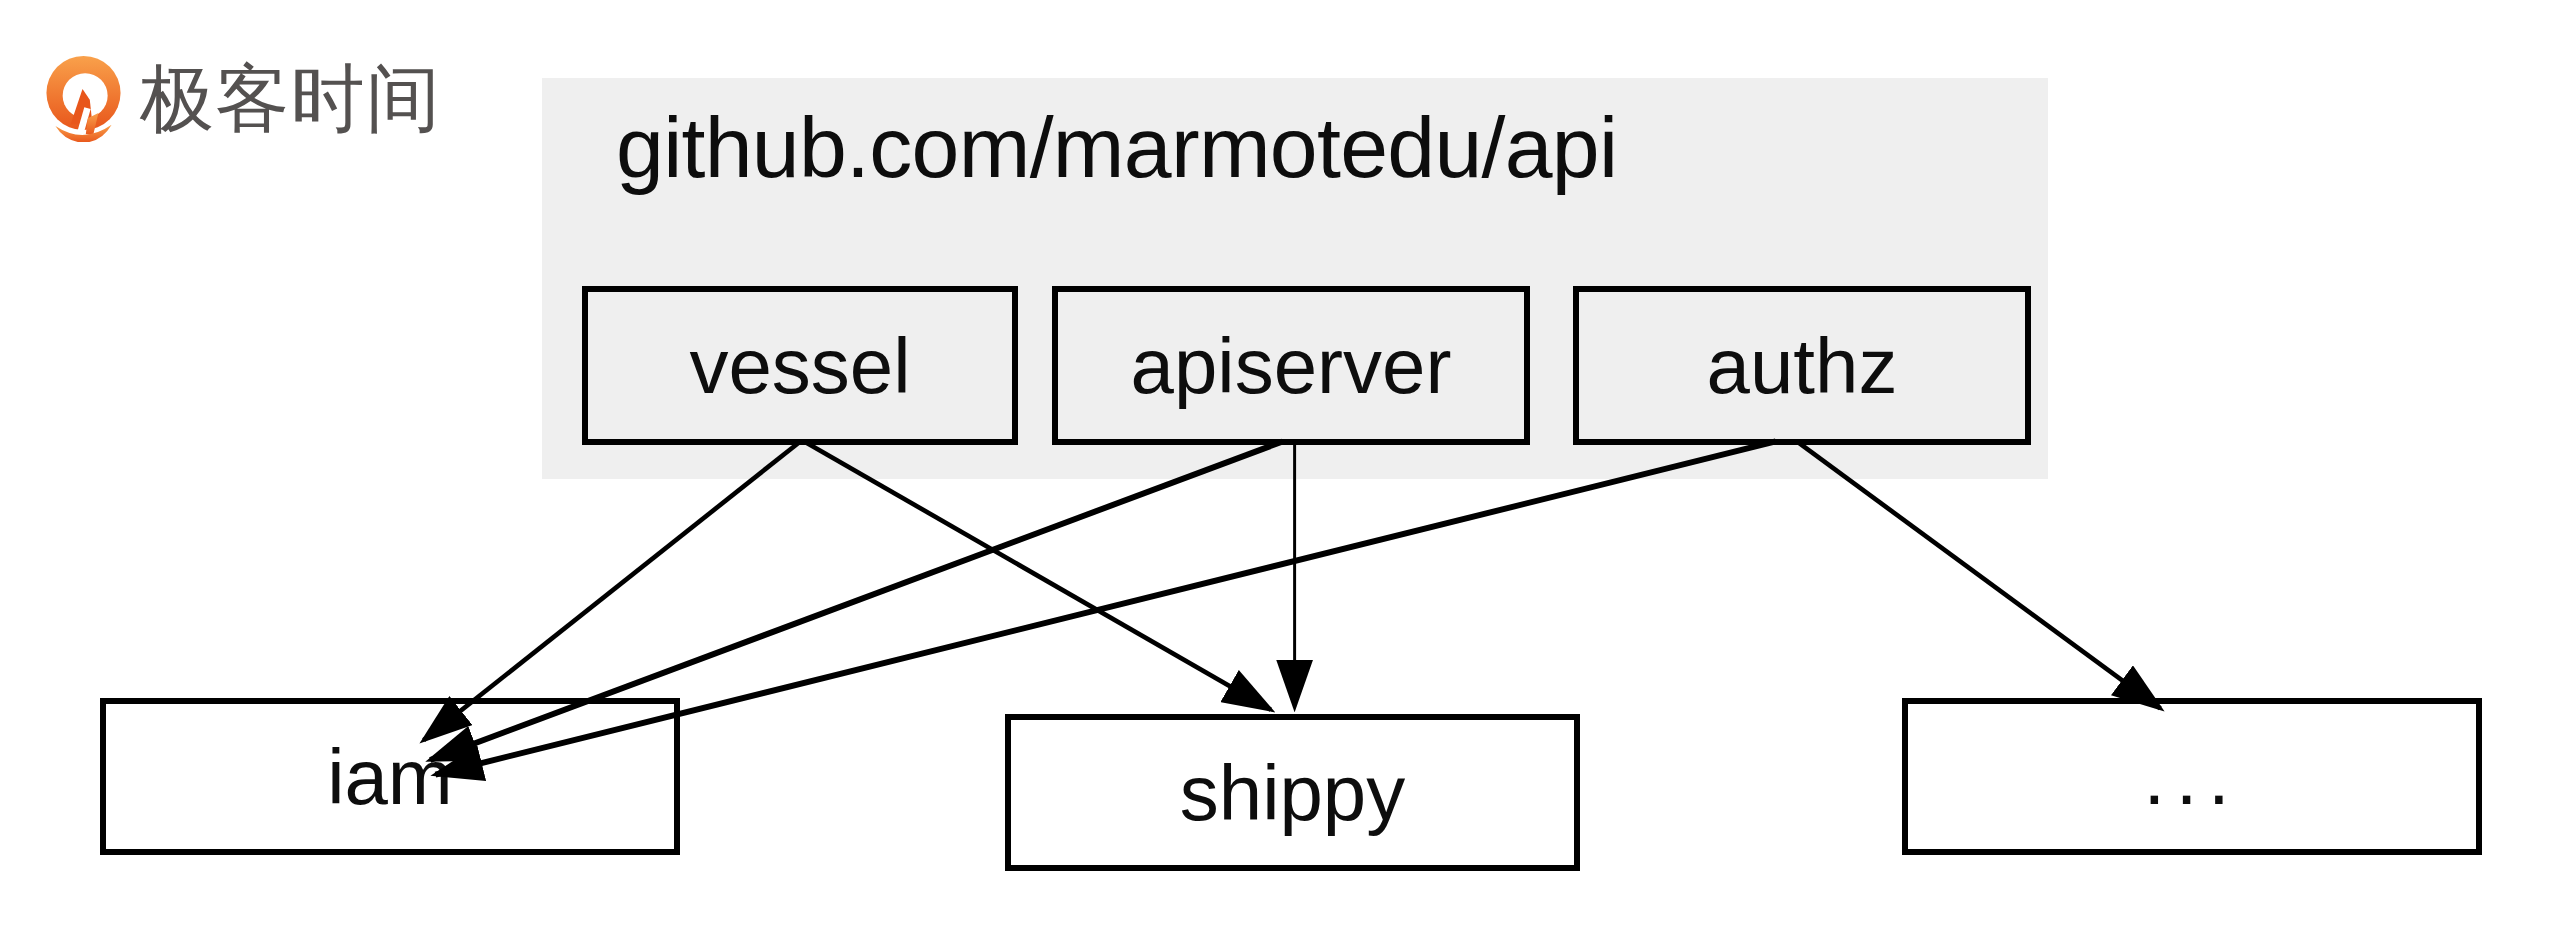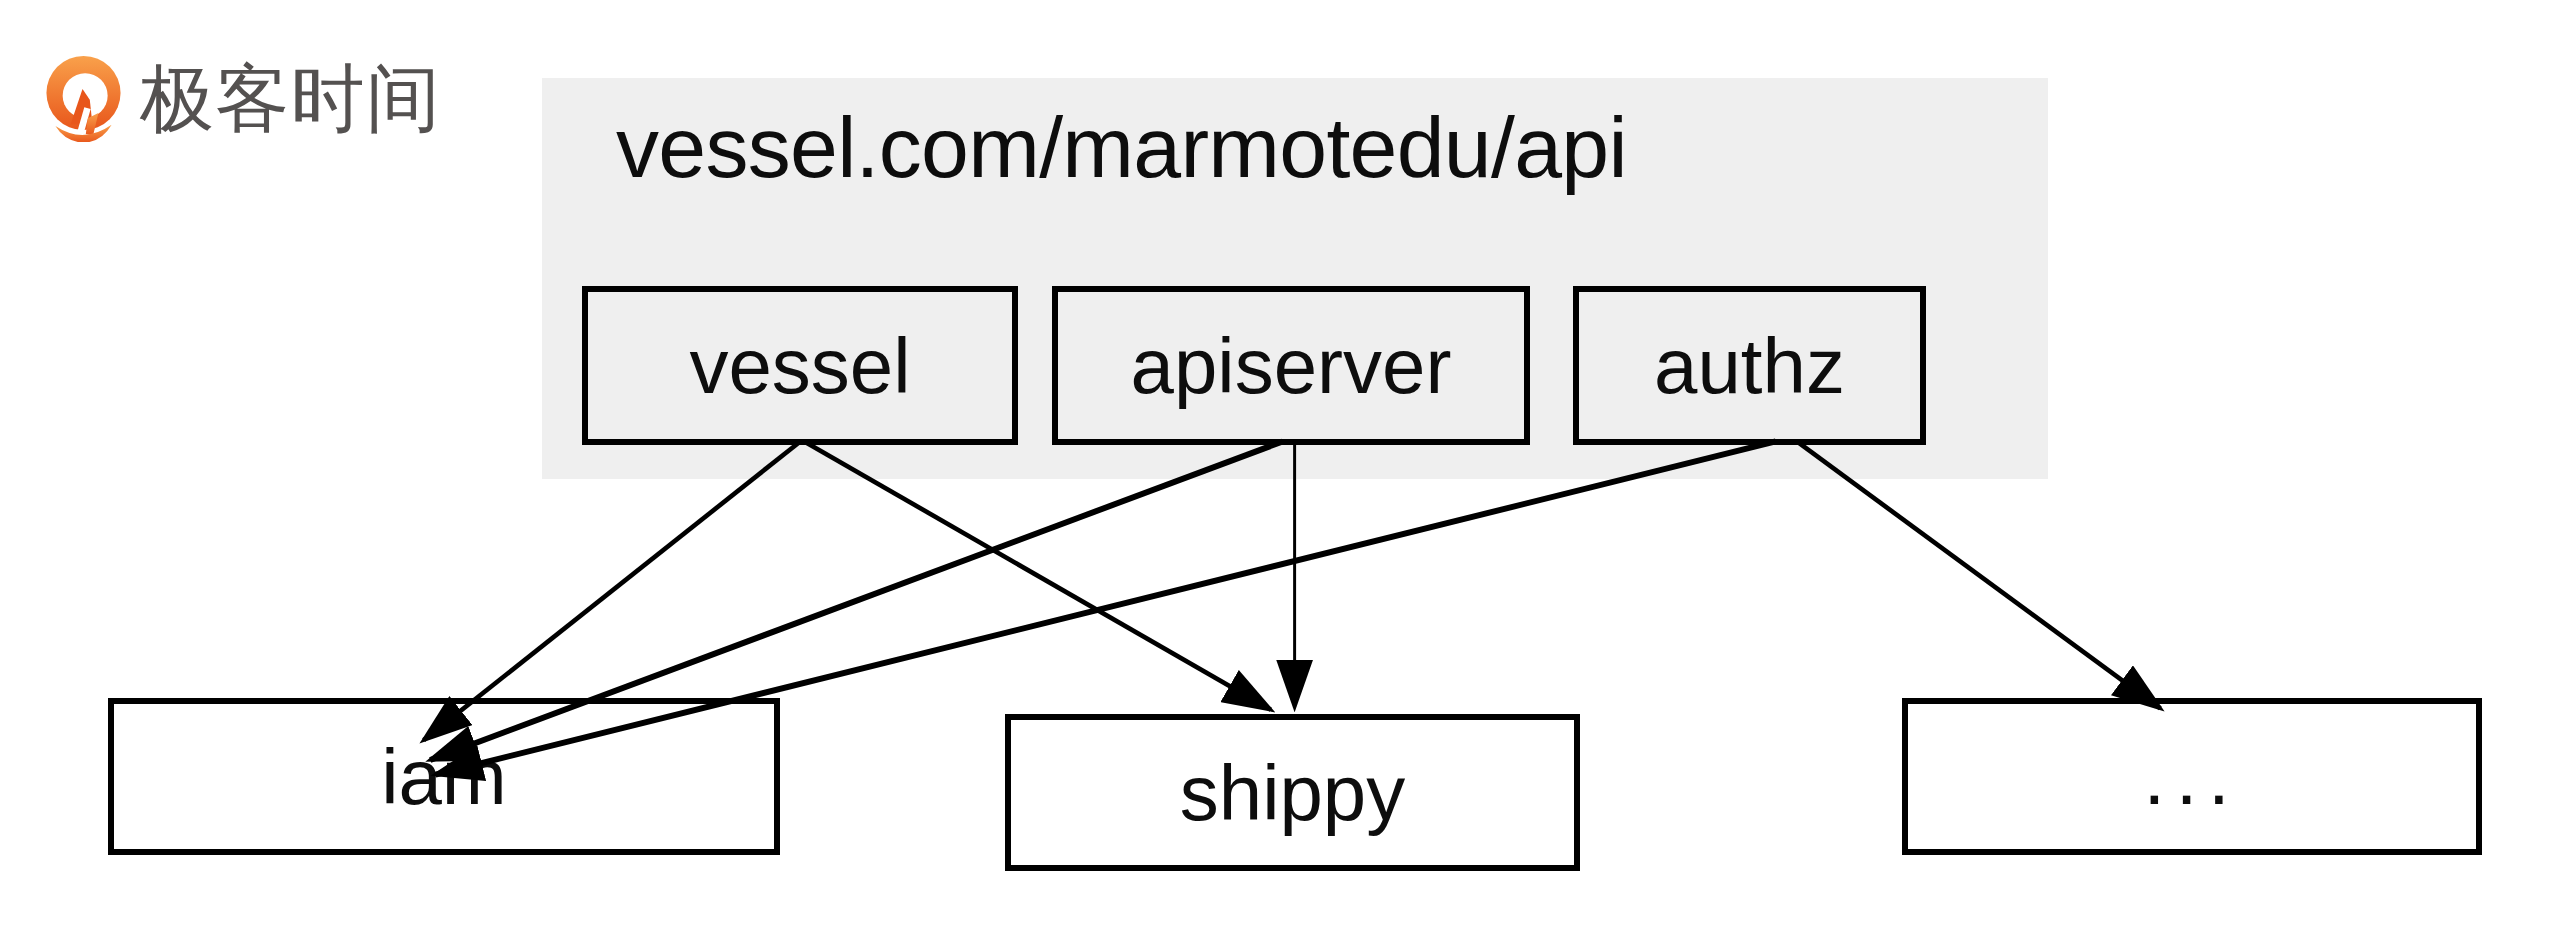--- a/index.html
+++ b/index.html
@@ -16,27 +16,27 @@
   .repo{position:absolute;left:542px;top:78px;width:1506px;height:401px;
         background:var(--container-fill,#efefef);}
   .repo-title{position:absolute;left:74px;top:20px;font-size:86px;font-weight:400;
               letter-spacing:-0.7px;color:#0d0d0d;white-space:nowrap;}
   .module{position:absolute;top:208px;height:159px;box-sizing:border-box;
           border:6px solid var(--line,#000);background:var(--container-fill,#efefef);
           display:flex;align-items:center;justify-content:center;}
   .module .label{font-size:78px;line-height:1;font-weight:400;}
   #node-vessel{left:40px;width:436px;}
   #node-apiserver{left:510px;width:478px;}
-  #node-authz{left:1031px;width:353px;}
+  #node-authz{left:1031px;width:458px;}
   
   .proj{position:absolute;top:698px;height:157px;box-sizing:border-box;
         border:6px solid var(--line,#000);background:var(--box-fill,#ffffff);
         display:flex;align-items:center;justify-content:center;}
   .proj .label{font-size:78px;line-height:1;font-weight:400;}
-  #node-iam{left:108px;width:672px;}
+  #node-iam{left:100px;width:580px;}
   #node-shippy{left:1005px;width:575px;margin-top:16px;}
   #node-dots{left:1902px;width:580px;}
   #node-dots .label{letter-spacing:10.6px;}
   
   #edges{position:absolute;left:0;top:0;width:2576px;height:947px;pointer-events:none;}
 </style>
 </head>
 <body>
 
 <div class="canvas" style="--container-fill: #efefef; --box-fill: #ffffff; --line: #000000; --brand-text: #545150;">
@@ -53,21 +53,21 @@
       <circle cx="59" cy="60" r="34" fill="#ffffff"></circle>
       <polygon points="37,103 55,50 66,66 70,103" fill="#E8561B"></polygon>
       <rect x="52" y="78" width="10" height="40" fill="#ffffff" transform="rotate(16 57 98)"></rect>
       <polygon points="63,94 79,86 71,120 60,118" fill="url(#lg)"></polygon>
       <path d="M14,106 Q56,134 99,104 Q84,130 57,131 Q29,130 14,106 Z" fill="url(#lg)"></path>
     </svg>
     <span class="brand">极客时间</span>
   </div>
 
   <div class="repo">
-    <div class="repo-title">vessel.com/marmotedu/api</div>
+    <div class="repo-title">github.com/marmotedu/api</div>
 
     <div class="module" id="node-vessel">
       <span class="label">vessel</span>
     </div>
     <div class="module" id="node-apiserver">
       <span class="label">apiserver</span>
     </div>
     <div class="module" id="node-authz">
       <span class="label">authz</span>
     </div>

